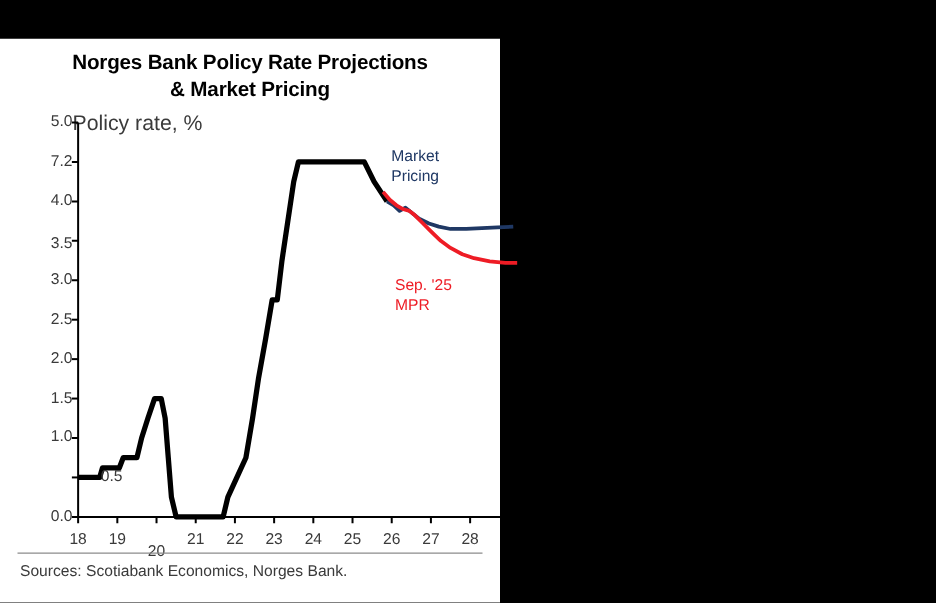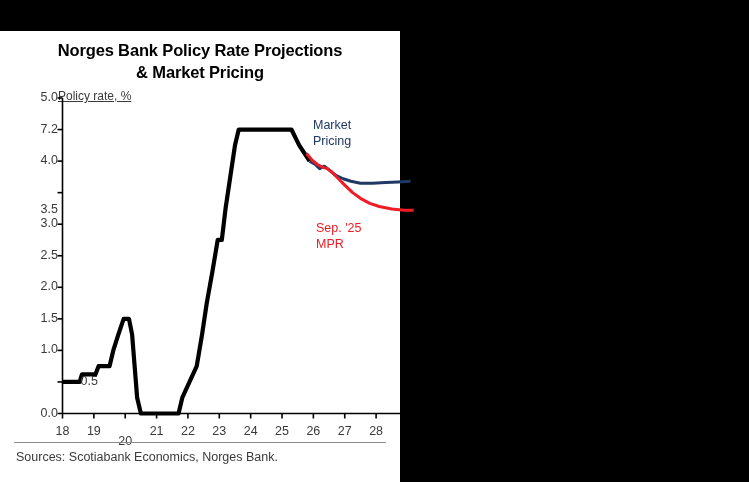--- a/index.html
+++ b/index.html
@@ -31,24 +31,23 @@
     font-size: 16.5px;
     color: #000000;
     line-height: 1.34;
     letter-spacing: -0.15px;
   }
   #title-block .tline { display: block; }
   #axis-note {
     position: absolute;
     left: 58px;
     top: 58px;
-    font-size: 12px;
+    font-size: 17px;
     color: #3a3a3a;
     white-space: nowrap;
-    text-decoration: underline;
   }
   #plot {
     position: absolute;
     left: 0;
     top: 0;
     width: 444px;
     height: 451px;
     margin-left: 24px;
   }
   .ylabel {
@@ -138,21 +137,21 @@
       <g id="series-group">
           <path d="M38.50 350.95 L55.75 350.95 L57.94 343.38 L71.43 343.38 L74.56 335.18 L85.54 335.18 L89.30 319.40 L94.32 303.63 L99.65 287.85 L104.98 287.85 L108.12 303.63 L110.63 335.18 L113.14 366.73 L116.90 382.50 L154.53 382.50 L158.29 366.73 L165.51 350.95 L172.72 335.18 L178.05 303.63 L182.75 272.07 L188.40 240.53 L193.73 208.97 L197.81 208.97 L201.57 177.42 L206.27 145.88 L210.98 114.32 L214.74 98.55 L267.43 98.55 L275.27 114.32 L285.61 130.10" fill="none" stroke="#000000" stroke-width="4.2" stroke-linejoin="round" stroke-linecap="butt"></path>
           <path d="M285.61 130.10 L290.95 133.25 L295.65 137.67 L300.35 135.15 L305.06 138.93 L311.33 143.98 L319.17 147.77 L327.01 150.29 L336.42 152.19 L348.96 152.19 L361.50 151.55 L374.05 150.92 L386.59 150.29" fill="none" stroke="#1f3864" stroke-width="3" stroke-linejoin="round" stroke-linecap="butt"></path>
           <path d="M282.48 122.53 L287.81 128.84 L293.14 133.25 L298.79 136.41 L303.49 137.67 L308.19 141.46 L314.46 147.77 L320.74 154.08 L328.58 161.65 L336.42 167.33 L345.82 172.38 L355.23 175.53 L367.78 178.06 L380.32 179.32 L389.73 179.32" fill="none" stroke="#ee1c25" stroke-width="3" stroke-linejoin="round" stroke-linecap="butt"></path>
         </g>
     </svg>
     <div id="y-tick-labels">
         <div class="ylabel" style="left: 0px; top: 59px;">5.0</div>
         <div class="ylabel" style="left: 0px; top: 90.55px;">7.2</div>
         <div class="ylabel" style="left: 0px; top: 122.1px;">4.0</div>
-        <div class="ylabel" style="left: 0px; top: 171px;">3.5</div>
+        <div class="ylabel" style="left: 0px; top: 156px;">3.5</div>
         <div class="ylabel" style="left: 0px; top: 185.2px;">3.0</div>
         <div class="ylabel" style="left: 0px; top: 216.75px;">2.5</div>
         <div class="ylabel" style="left: 0px; top: 248.3px;">2.0</div>
         <div class="ylabel" style="left: 0px; top: 279.85px;">1.5</div>
         <div class="ylabel" style="left: 0px; top: 311.4px;">1.0</div>
         <div class="ylabel" style="left: 0px; top: 342.95px; padding-left: 40px;">0.5</div>
         <div class="ylabel" style="left: 0px; top: 374.5px;">0.0</div>
       </div>
     <div id="x-tick-labels">
         <div class="xlabel" style="left: 23.5px; top: 392.5px;">18</div>

